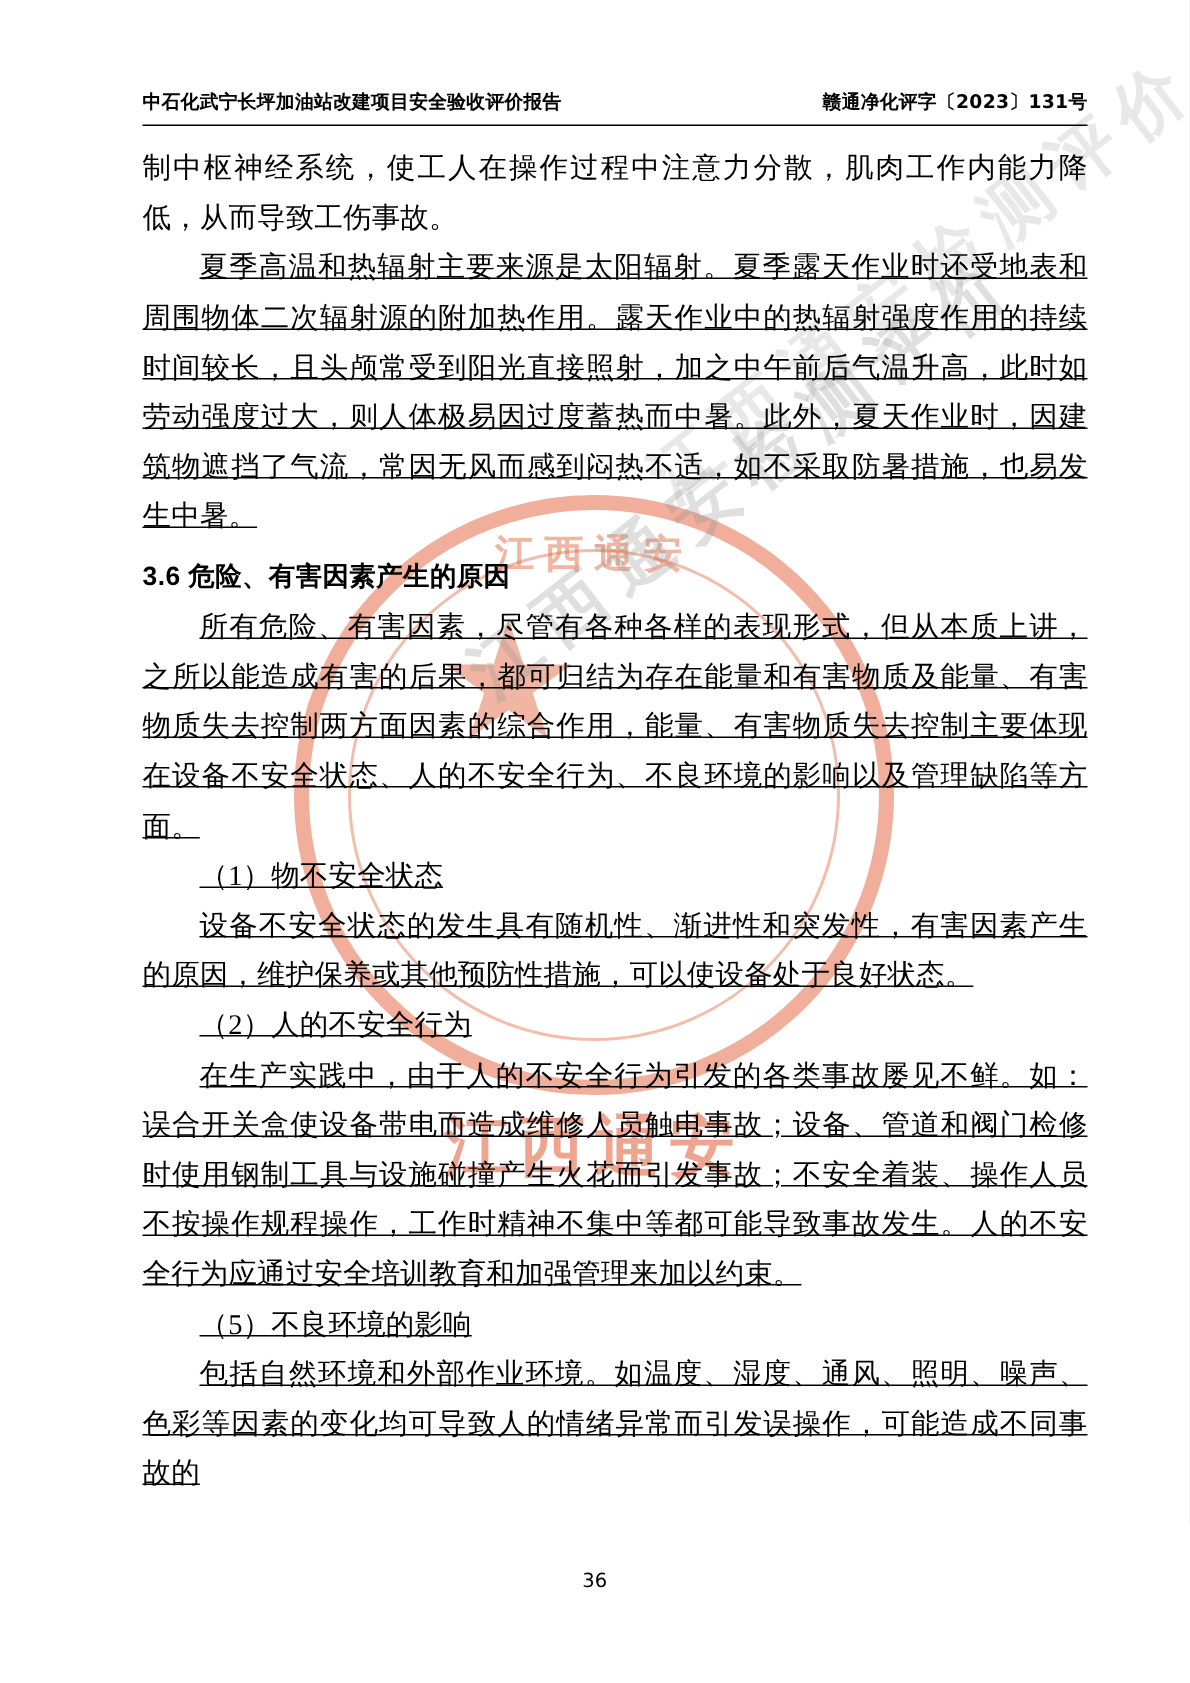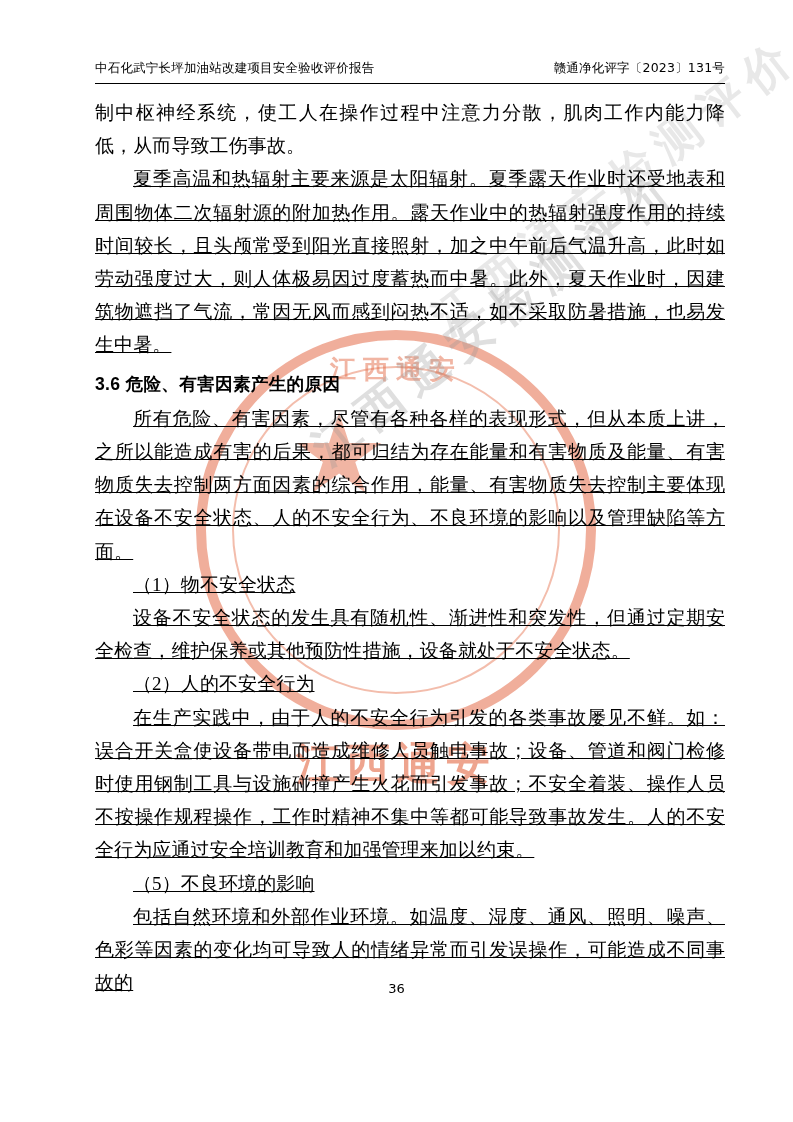--- a/index.html
+++ b/index.html
@@ -22,21 +22,21 @@
   .header {
     position: absolute;
     top: 60px;
     left: 95px;
     width: 630px;
     display: flex;
     justify-content: space-between;
     align-items: baseline;
     font-family: "DejaVu Sans", "Liberation Sans", sans-serif;
     font-size: 12.5px;
-    font-weight: normal;
+    font-weight: bold;
     letter-spacing: 0.2px;
   }
   .header-left { white-space: nowrap; }
   .header-right { white-space: nowrap; }
 
   .header-rule {
     position: absolute;
     top: 83px;
     left: 95px;
     width: 630px;
@@ -66,21 +66,21 @@
     font-size: 17.6px;
     line-height: 33.2px;
     font-family: Liberation Sans, sans-serif;
     font-weight: bold;
     letter-spacing: 0.3px;
   }
 
   
   .page-number {
     position: absolute;
-    top: 981px;
+    top: 1047px;
     left: 0;
     width: 793px;
     text-align: center;
     font-family: "DejaVu Sans", "Liberation Sans", sans-serif;
     font-size: 13px;
   }
 
   
   .wm {
     position: absolute;
@@ -193,21 +193,21 @@
   <div class="header-rule"></div>
 
   <div class="content">
     <p>制中枢神经系统，使工人在操作过程中注意力分散，肌肉工作内能力降低，从而导致工伤事故。</p>
     <p class="indent">夏季高温和热辐射主要来源是太阳辐射。夏季露天作业时还受地表和周围物体二次辐射源的附加热作用。露天作业中的热辐射强度作用的持续时间较长，且头颅常受到阳光直接照射，加之中午前后气温升高，此时如劳动强度过大，则人体极易因过度蓄热而中暑。此外，夏天作业时，因建筑物遮挡了气流，常因无风而感到闷热不适，如不采取防暑措施，也易发生中暑。</p>
 
     <h2 class="section">3.6 危险、有害因素产生的原因</h2>
 
     <p class="indent">所有危险、有害因素，尽管有各种各样的表现形式，但从本质上讲，之所以能造成有害的后果，都可归结为存在能量和有害物质及能量、有害物质失去控制两方面因素的综合作用，能量、有害物质失去控制主要体现在设备不安全状态、人的不安全行为、不良环境的影响以及管理缺陷等方面。</p>
     <p class="indent">（1）物不安全状态</p>
-    <p class="indent">设备不安全状态的发生具有随机性、渐进性和突发性，但通过定期安全检查，维护保养或其他预防性措施，设备就处于不安全状态。</p>
+    <p class="indent">设备不安全状态的发生具有随机性、渐进性和突发性，有害因素产生的原因，维护保养或其他预防性措施，可以使设备处于良好状态。</p>
     <p class="indent">（2）人的不安全行为</p>
     <p class="indent">在生产实践中，由于人的不安全行为引发的各类事故屡见不鲜。如：误合开关盒使设备带电而造成维修人员触电事故；设备、管道和阀门检修时使用钢制工具与设施碰撞产生火花而引发事故；不安全着装、操作人员不按操作规程操作，工作时精神不集中等都可能导致事故发生。人的不安全行为应通过安全培训教育和加强管理来加以约束。</p>
     <p class="indent">（5）不良环境的影响</p>
     <p class="indent">包括自然环境和外部作业环境。如温度、湿度、通风、照明、噪声、色彩等因素的变化均可导致人的情绪异常而引发误操作，可能造成不同事故的</p>
   </div>
 
   <div class="page-number">36</div>
 
 </div>
 

